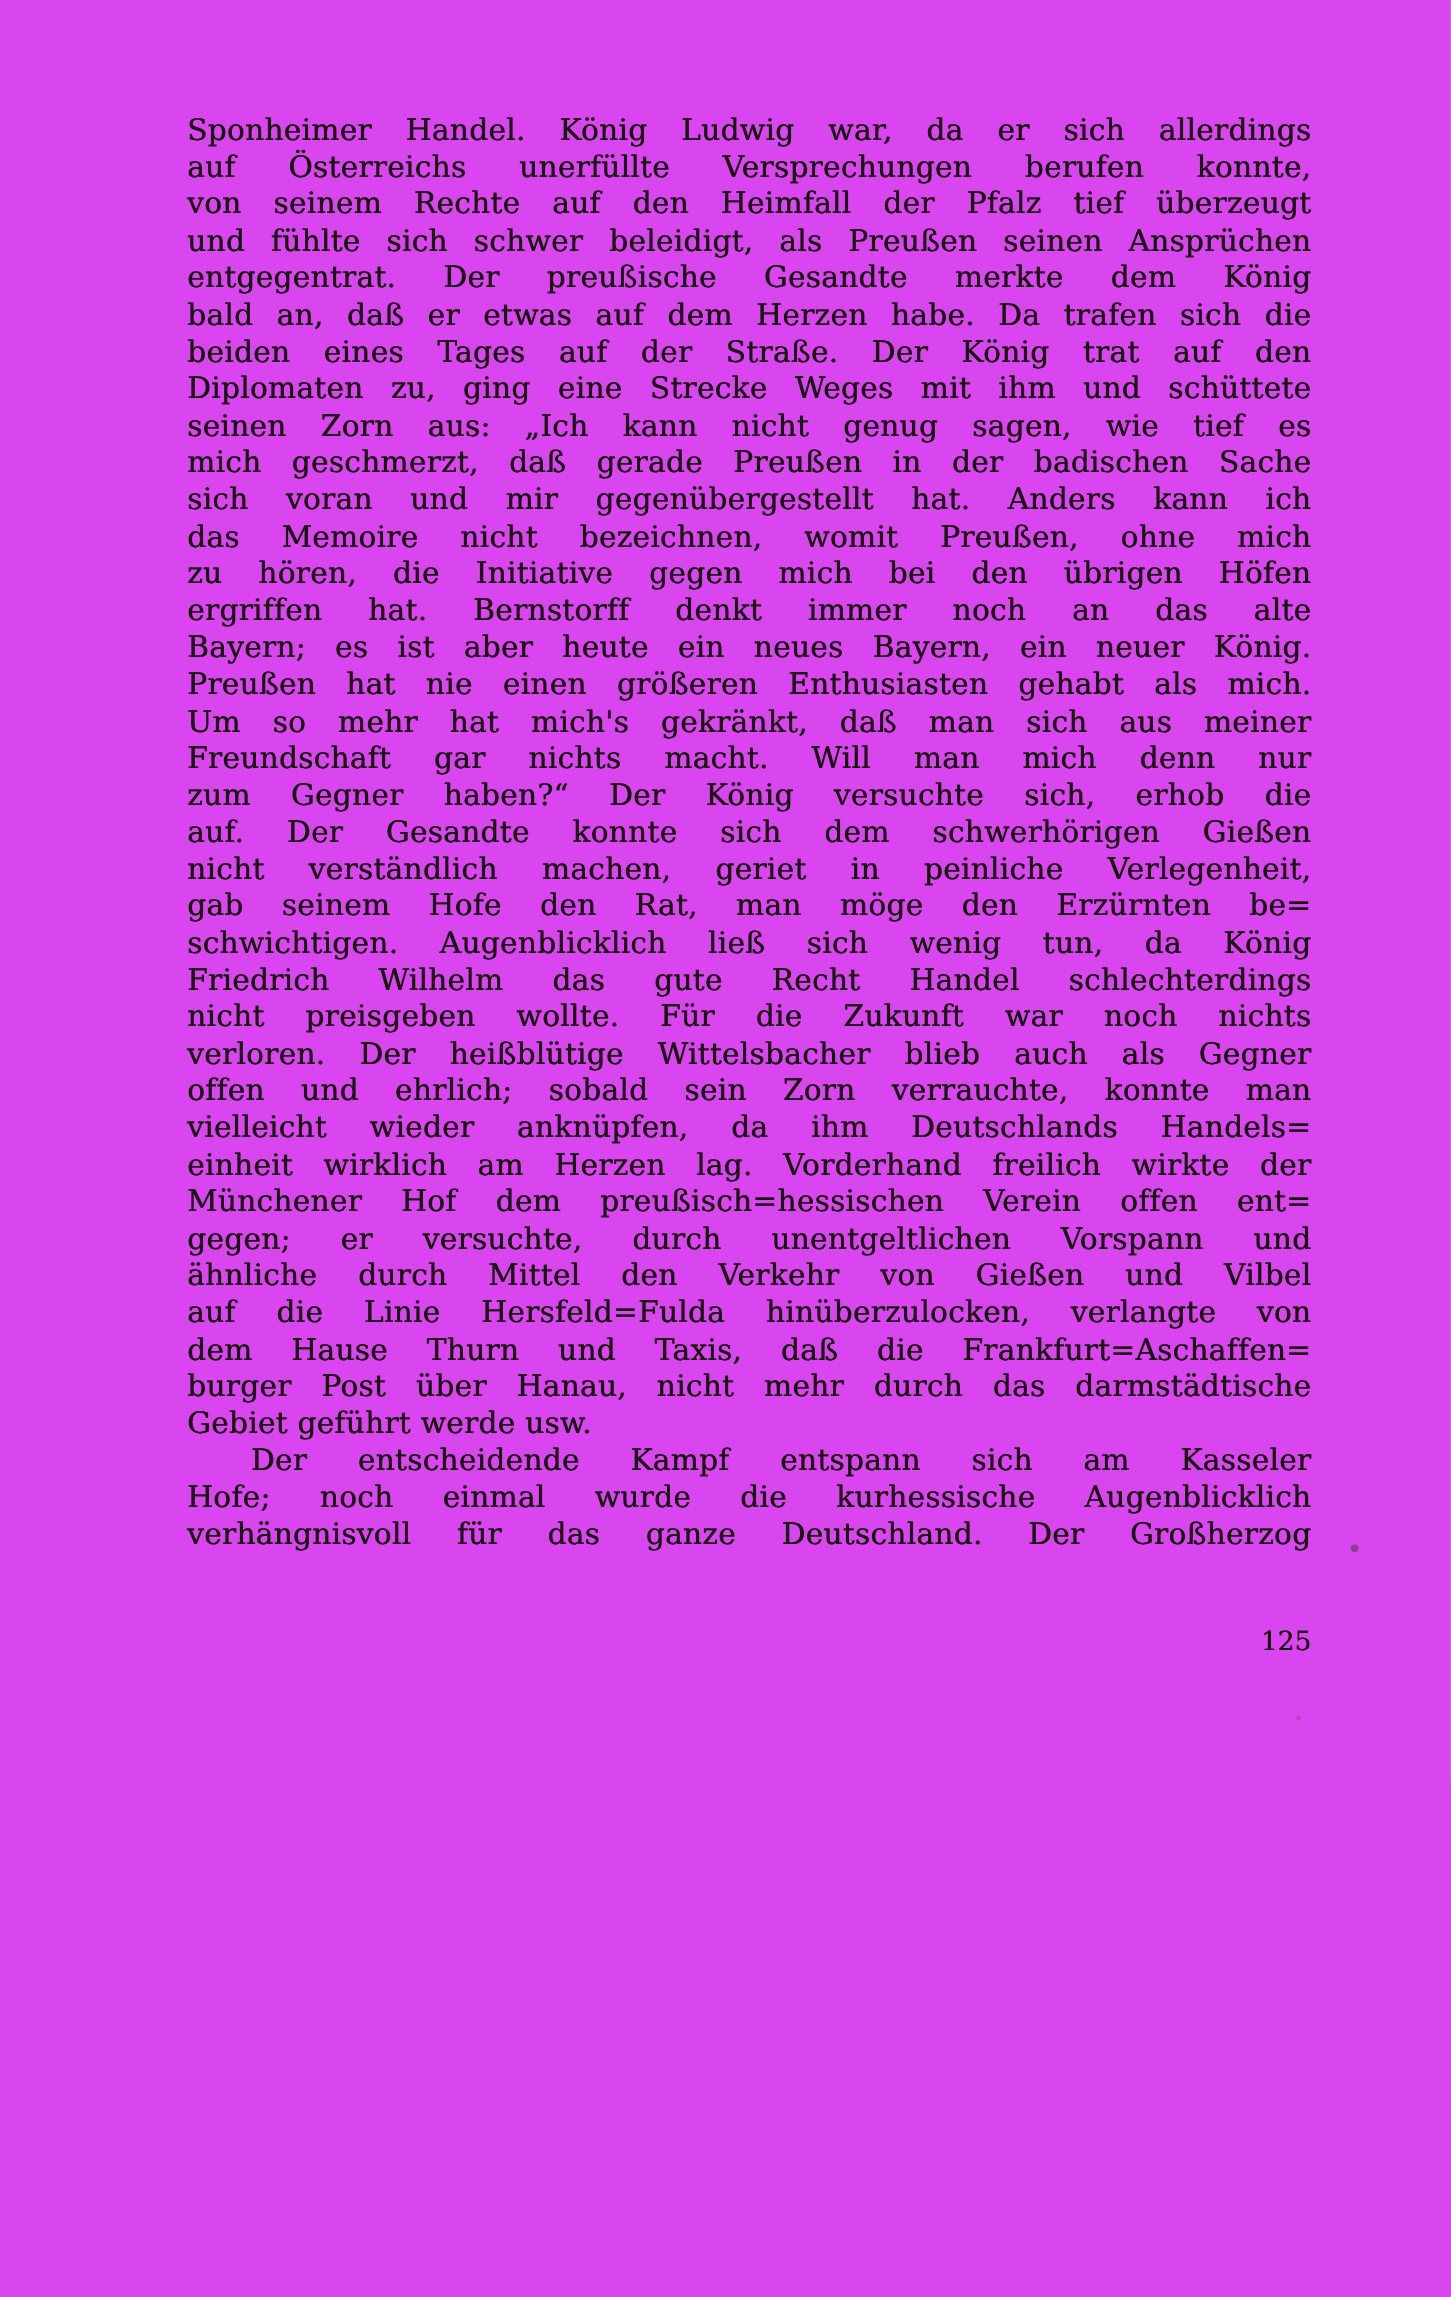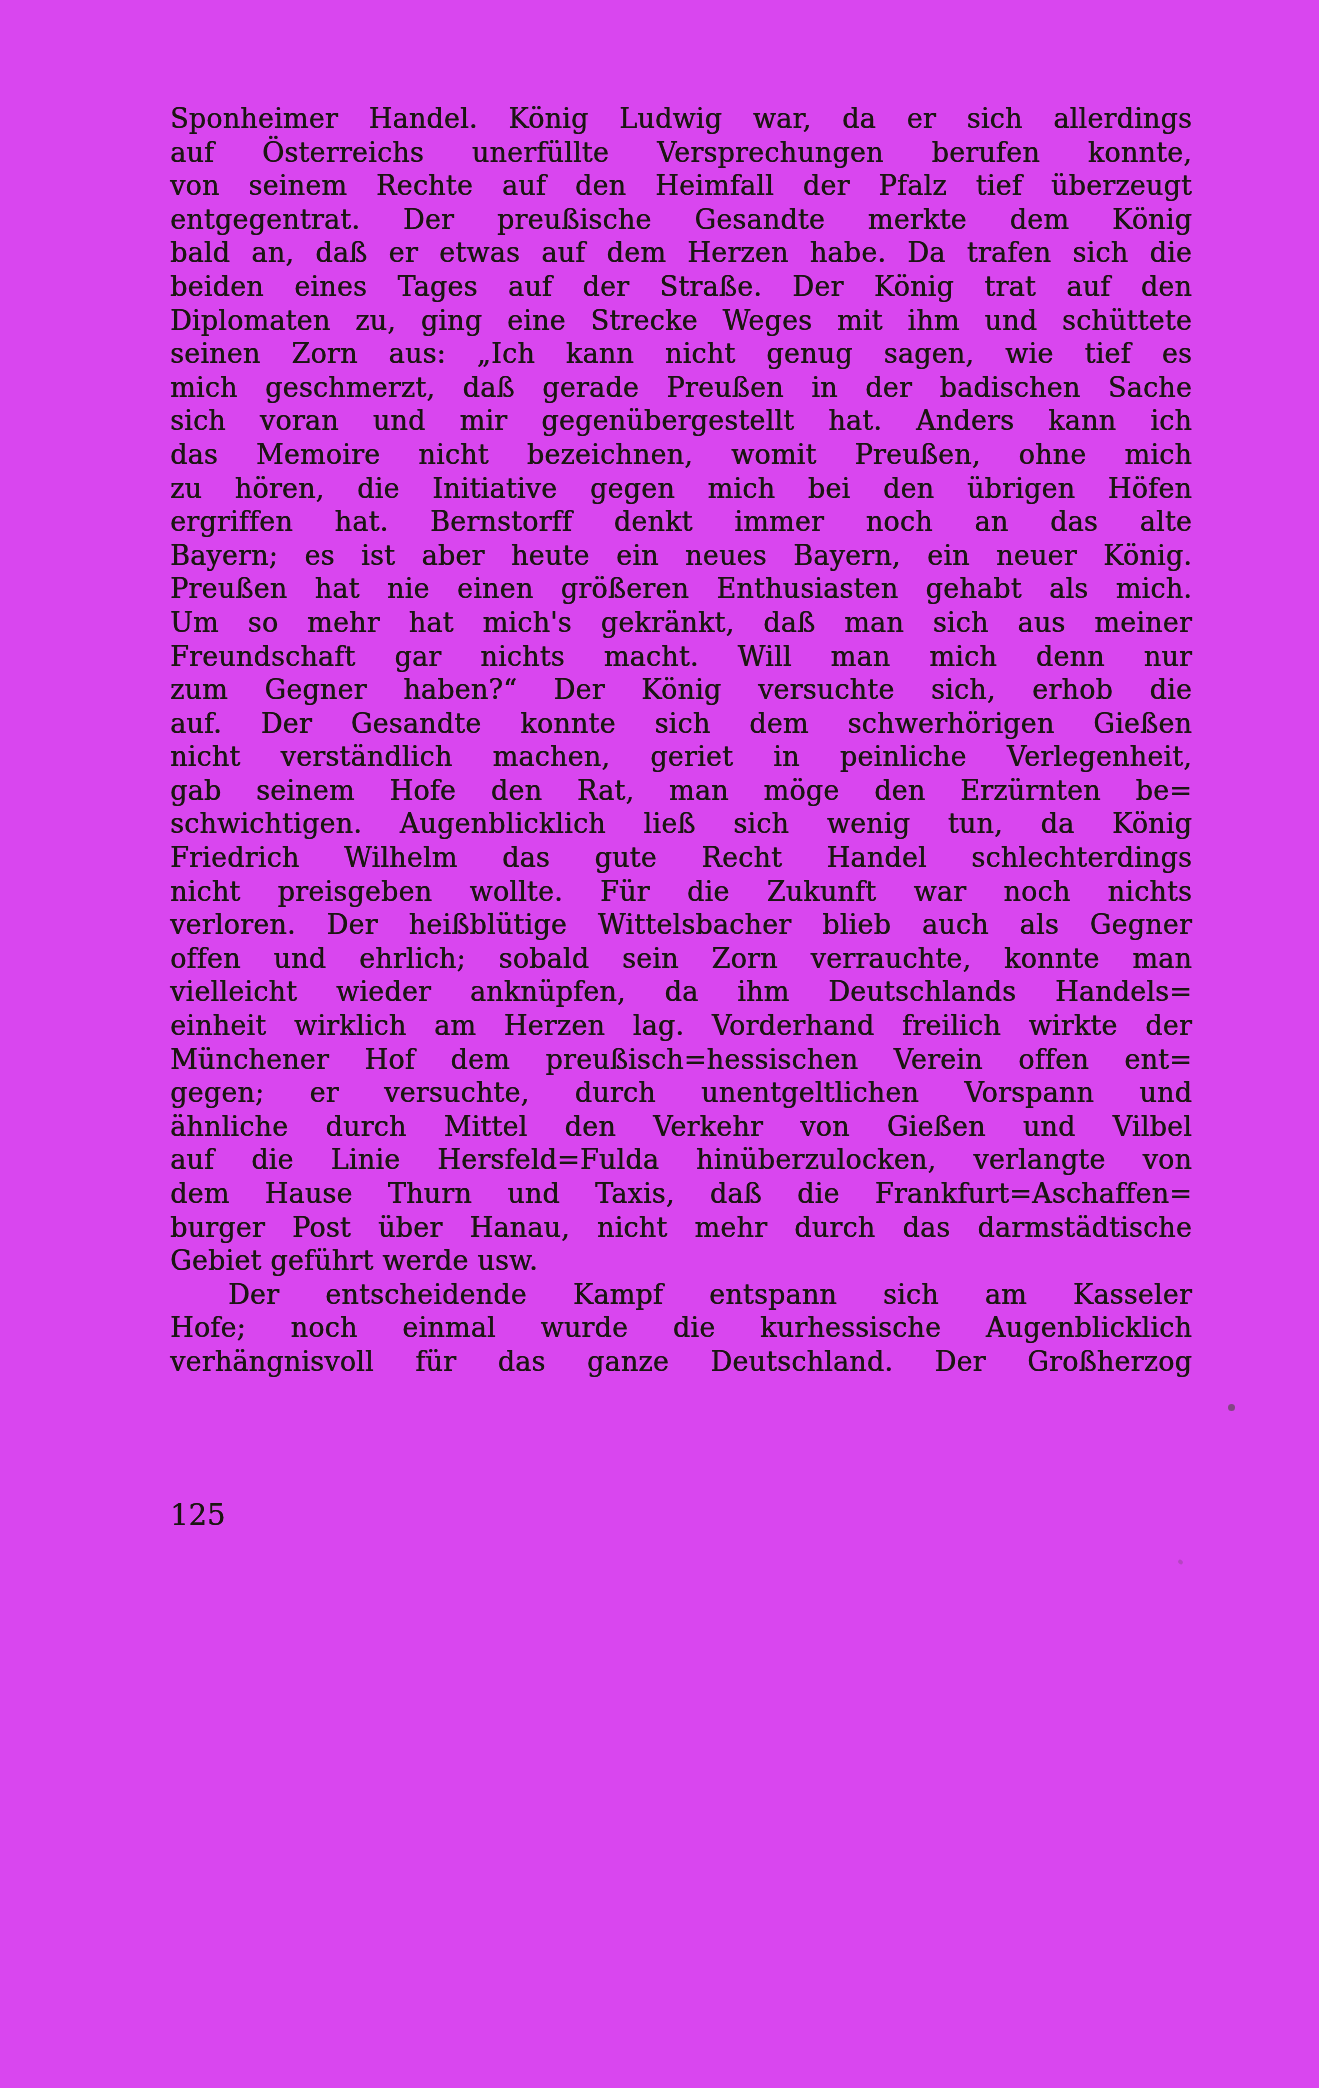--- a/index.html
+++ b/index.html
@@ -35,24 +35,23 @@
     text-align-last: left;
   }
   .line.indent {
     text-indent: 58px;
   }
   .page-number {
     position: absolute;
     top: 1478px;
     left: 170px;
     width: 1022px;
-    text-align: left;
-    font-size: 29px;
+    text-align: right;
+    font-size: 24px;
     text-shadow: 0.4px 0 0 currentColor;
-    margin-top: 20px;
   }
   .ink-speck {
     position: absolute;
     border-radius: 50%;
     background: #4a443c;
   }
   .speck-1 {
     left: 1228px;
     top: 1404px;
     width: 7px;
@@ -70,20 +69,21 @@
   }
 </style>
 </head>
 <body>
 
 <div class="page">
   <main class="text-block" id="text-block">
       <div class="line">Sponheimer Handel. König Ludwig war, da er sich allerdings</div>
       <div class="line">auf Österreichs unerfüllte Versprechungen berufen konnte,</div>
       <div class="line">von seinem Rechte auf den Heimfall der Pfalz tief überzeugt</div>
+      <div class="line">und fühlte sich schwer beleidigt, als Preußen seinen Ansprüchen</div>
       <div class="line">entgegentrat. Der preußische Gesandte merkte dem König</div>
       <div class="line">bald an, daß er etwas auf dem Herzen habe. Da trafen sich die</div>
       <div class="line">beiden eines Tages auf der Straße. Der König trat auf den</div>
       <div class="line">Diplomaten zu, ging eine Strecke Weges mit ihm und schüttete</div>
       <div class="line">seinen Zorn aus: „Ich kann nicht genug sagen, wie tief es</div>
       <div class="line">mich geschmerzt, daß gerade Preußen in der badischen Sache</div>
       <div class="line">sich voran und mir gegenübergestellt hat. Anders kann ich</div>
       <div class="line">das Memoire nicht bezeichnen, womit Preußen, ohne mich</div>
       <div class="line">zu hören, die Initiative gegen mich bei den übrigen Höfen</div>
       <div class="line">ergriffen hat. Bernstorff denkt immer noch an das alte</div>

